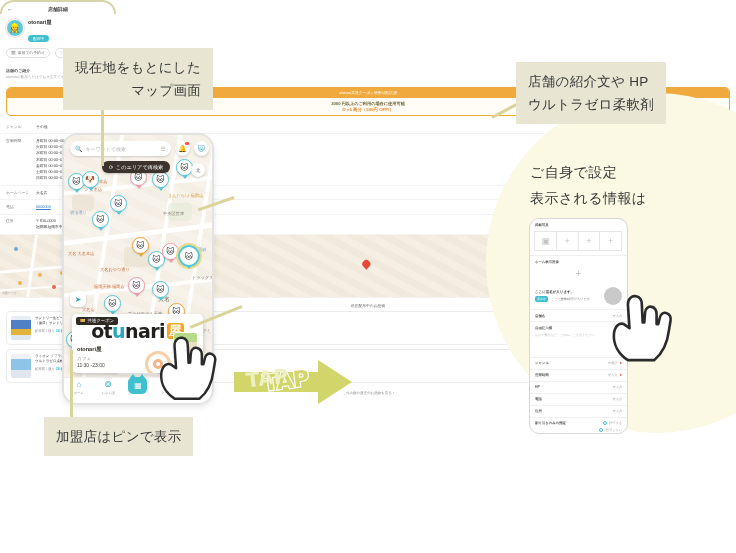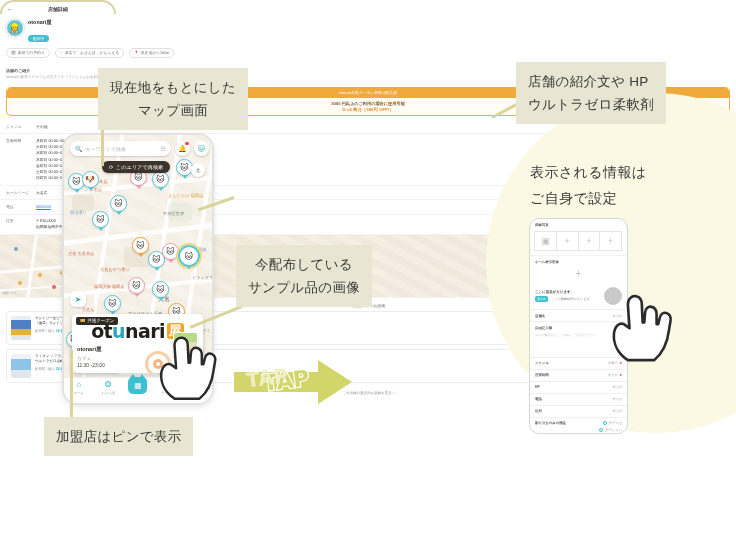--- a/index.html
+++ b/index.html
@@ -29,21 +29,21 @@
     background: #e8e6d2;
     color: #3a3a3a;
     font-size: 13.5px;
     line-height: 1.72;
     padding: 8px 12px 8px 12px;
     z-index: 9;
     white-space: nowrap;
     letter-spacing: .3px;
   }
   .callout .ln { display: block; }
-  .callout .c { text-align: center; }
+  .callout .c { text-align: right; }
   .callout .l { text-align: left; }
 
   
   .conn { position: absolute; background: #d8d49a; z-index: 8; }
 
   
   .phone {
     position: absolute;
     background: #ffffff;
     border: 2px solid #e2e2e2;
@@ -349,48 +349,44 @@
 
   .shadow-soft { box-shadow: 0 2px 6px rgba(0,0,0,.10); }
 </style>
 </head>
 <body>
 
 <div class="stage">
 
   <div class="cream-circle"></div>
 
-  <div class="callout" style="left:63px; top:68px;margin-left:35px;">
+  <div class="callout" style="left:63px; top:48px;">
     <span class="ln l">現在地をもとにした</span>
     <span class="ln c">マップ画面</span>
   </div>
   <div class="conn" style="left:101px; top:108px; width:2.5px; height:58px;"></div>
 
   <div class="conn" style="left:196px; top:196px; width:38px; height:2.5px; transform:rotate(-19deg); transform-origin:right center;"></div>
 
-  <div class="callout" style="left:236px; top:245px;">
-    <span class="ln c">今配布している</span>
-    <span class="ln l">サンプル品の画像</span>
-  </div>
   <div class="conn" style="left:186px; top:305px; width:56px; height:2.5px; transform:rotate(-22deg); transform-origin:right center;"></div>
 
   <div class="callout" style="left:44px; top:417px;">
     <span class="ln l">加盟店はピンで表示</span>
   </div>
   <div class="conn" style="left:70px; top:350px; width:2.5px; height:68px;"></div>
 
   <div class="callout" style="left:516px; top:62px;">
     <span class="ln l">店舗の紹介文や HP</span>
     <span class="ln l">ウルトラゼロ柔軟剤</span>
   </div>
   <div class="conn" style="left:492px; top:116px; width:30px; height:2.5px; transform:rotate(-28deg); transform-origin:left center;"></div>
 
   <div style="position:absolute; left:530px; top:160px; z-index:9; font-size:14px; line-height:1.85; color:#3a3a3a; letter-spacing:.4px;">
+    <div>ご自身で設定</div>
     <div>表示される情報は</div>
-    <div>ご自身で設定</div>
   </div>
 
   <div class="phone phone-left shadow-soft">
     <div class="map-bg">
 
       <div class="map-road" style="left:-10px; top:48px; width:180px; height:4px; transform:rotate(-6deg);"></div>
       <div class="map-road" style="left:-10px; top:96px; width:180px; height:5px; transform:rotate(-7deg);"></div>
       <div class="map-road" style="left:-10px; top:150px; width:180px; height:4px; transform:rotate(-6deg);"></div>
       <div class="map-road" style="left:34px; top:-10px; width:4px; height:300px; transform:rotate(9deg);"></div>
       <div class="map-road" style="left:92px; top:-10px; width:3.5px; height:300px; transform:rotate(9deg);"></div>

